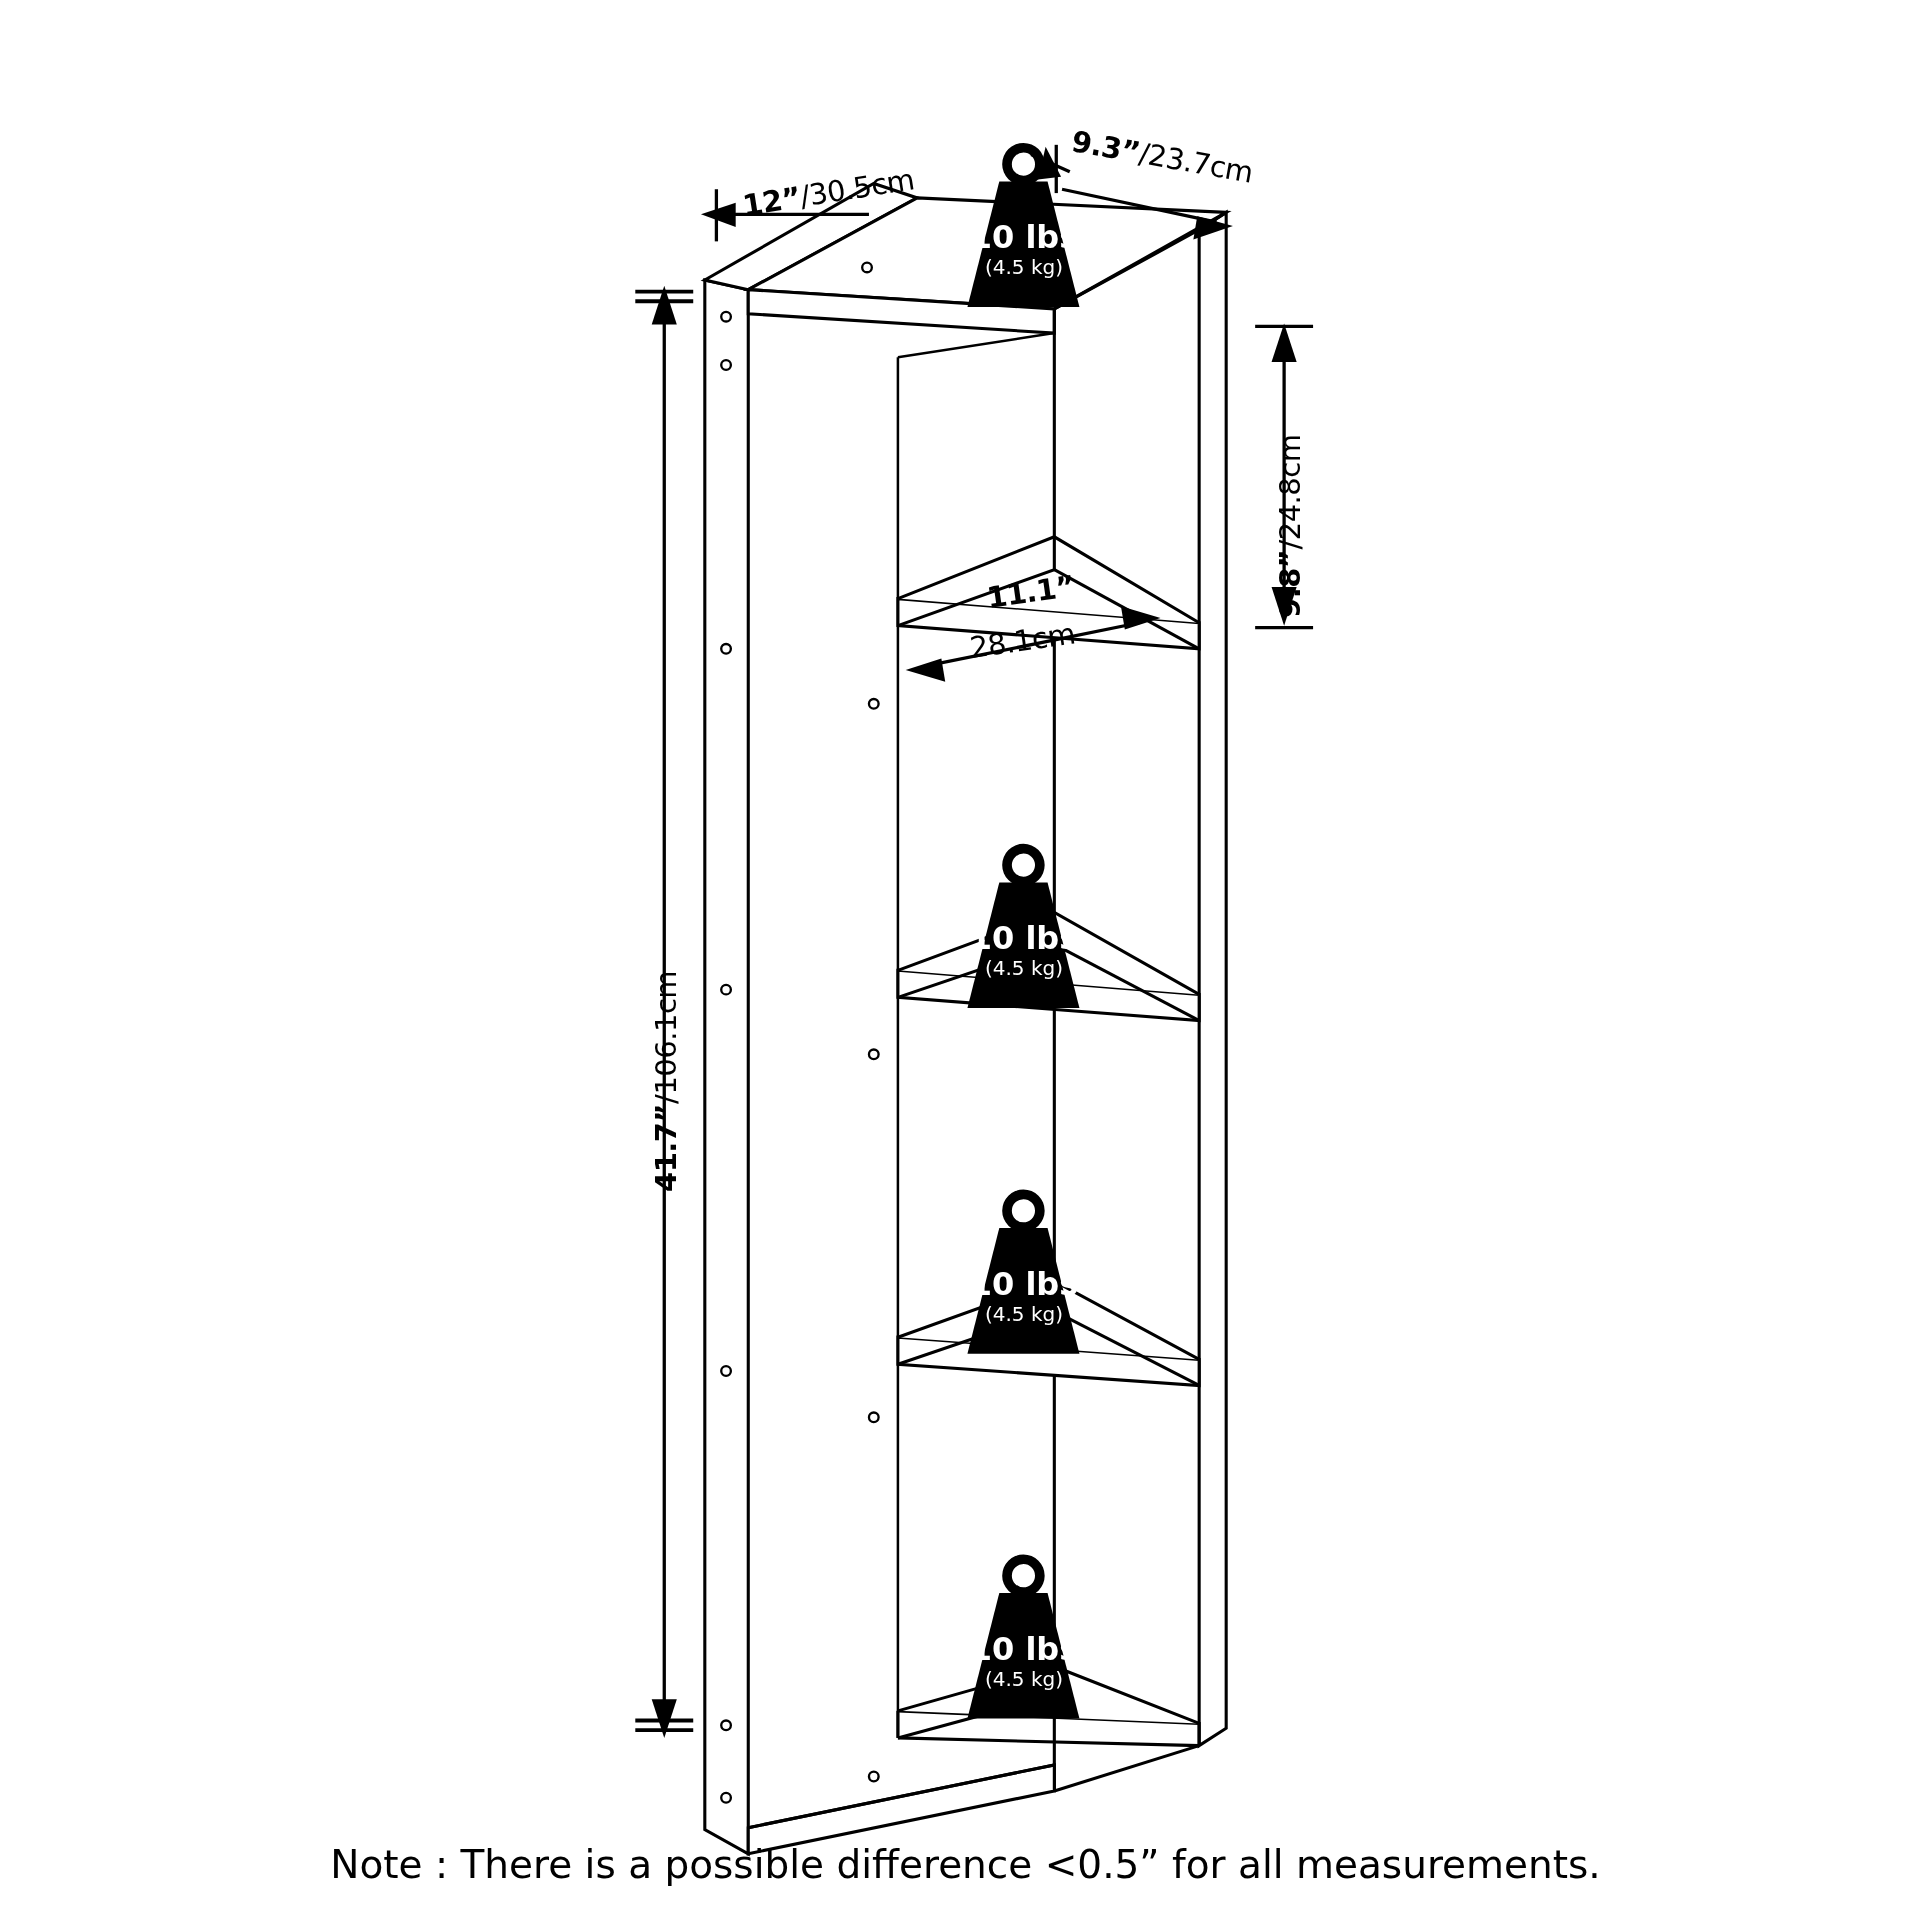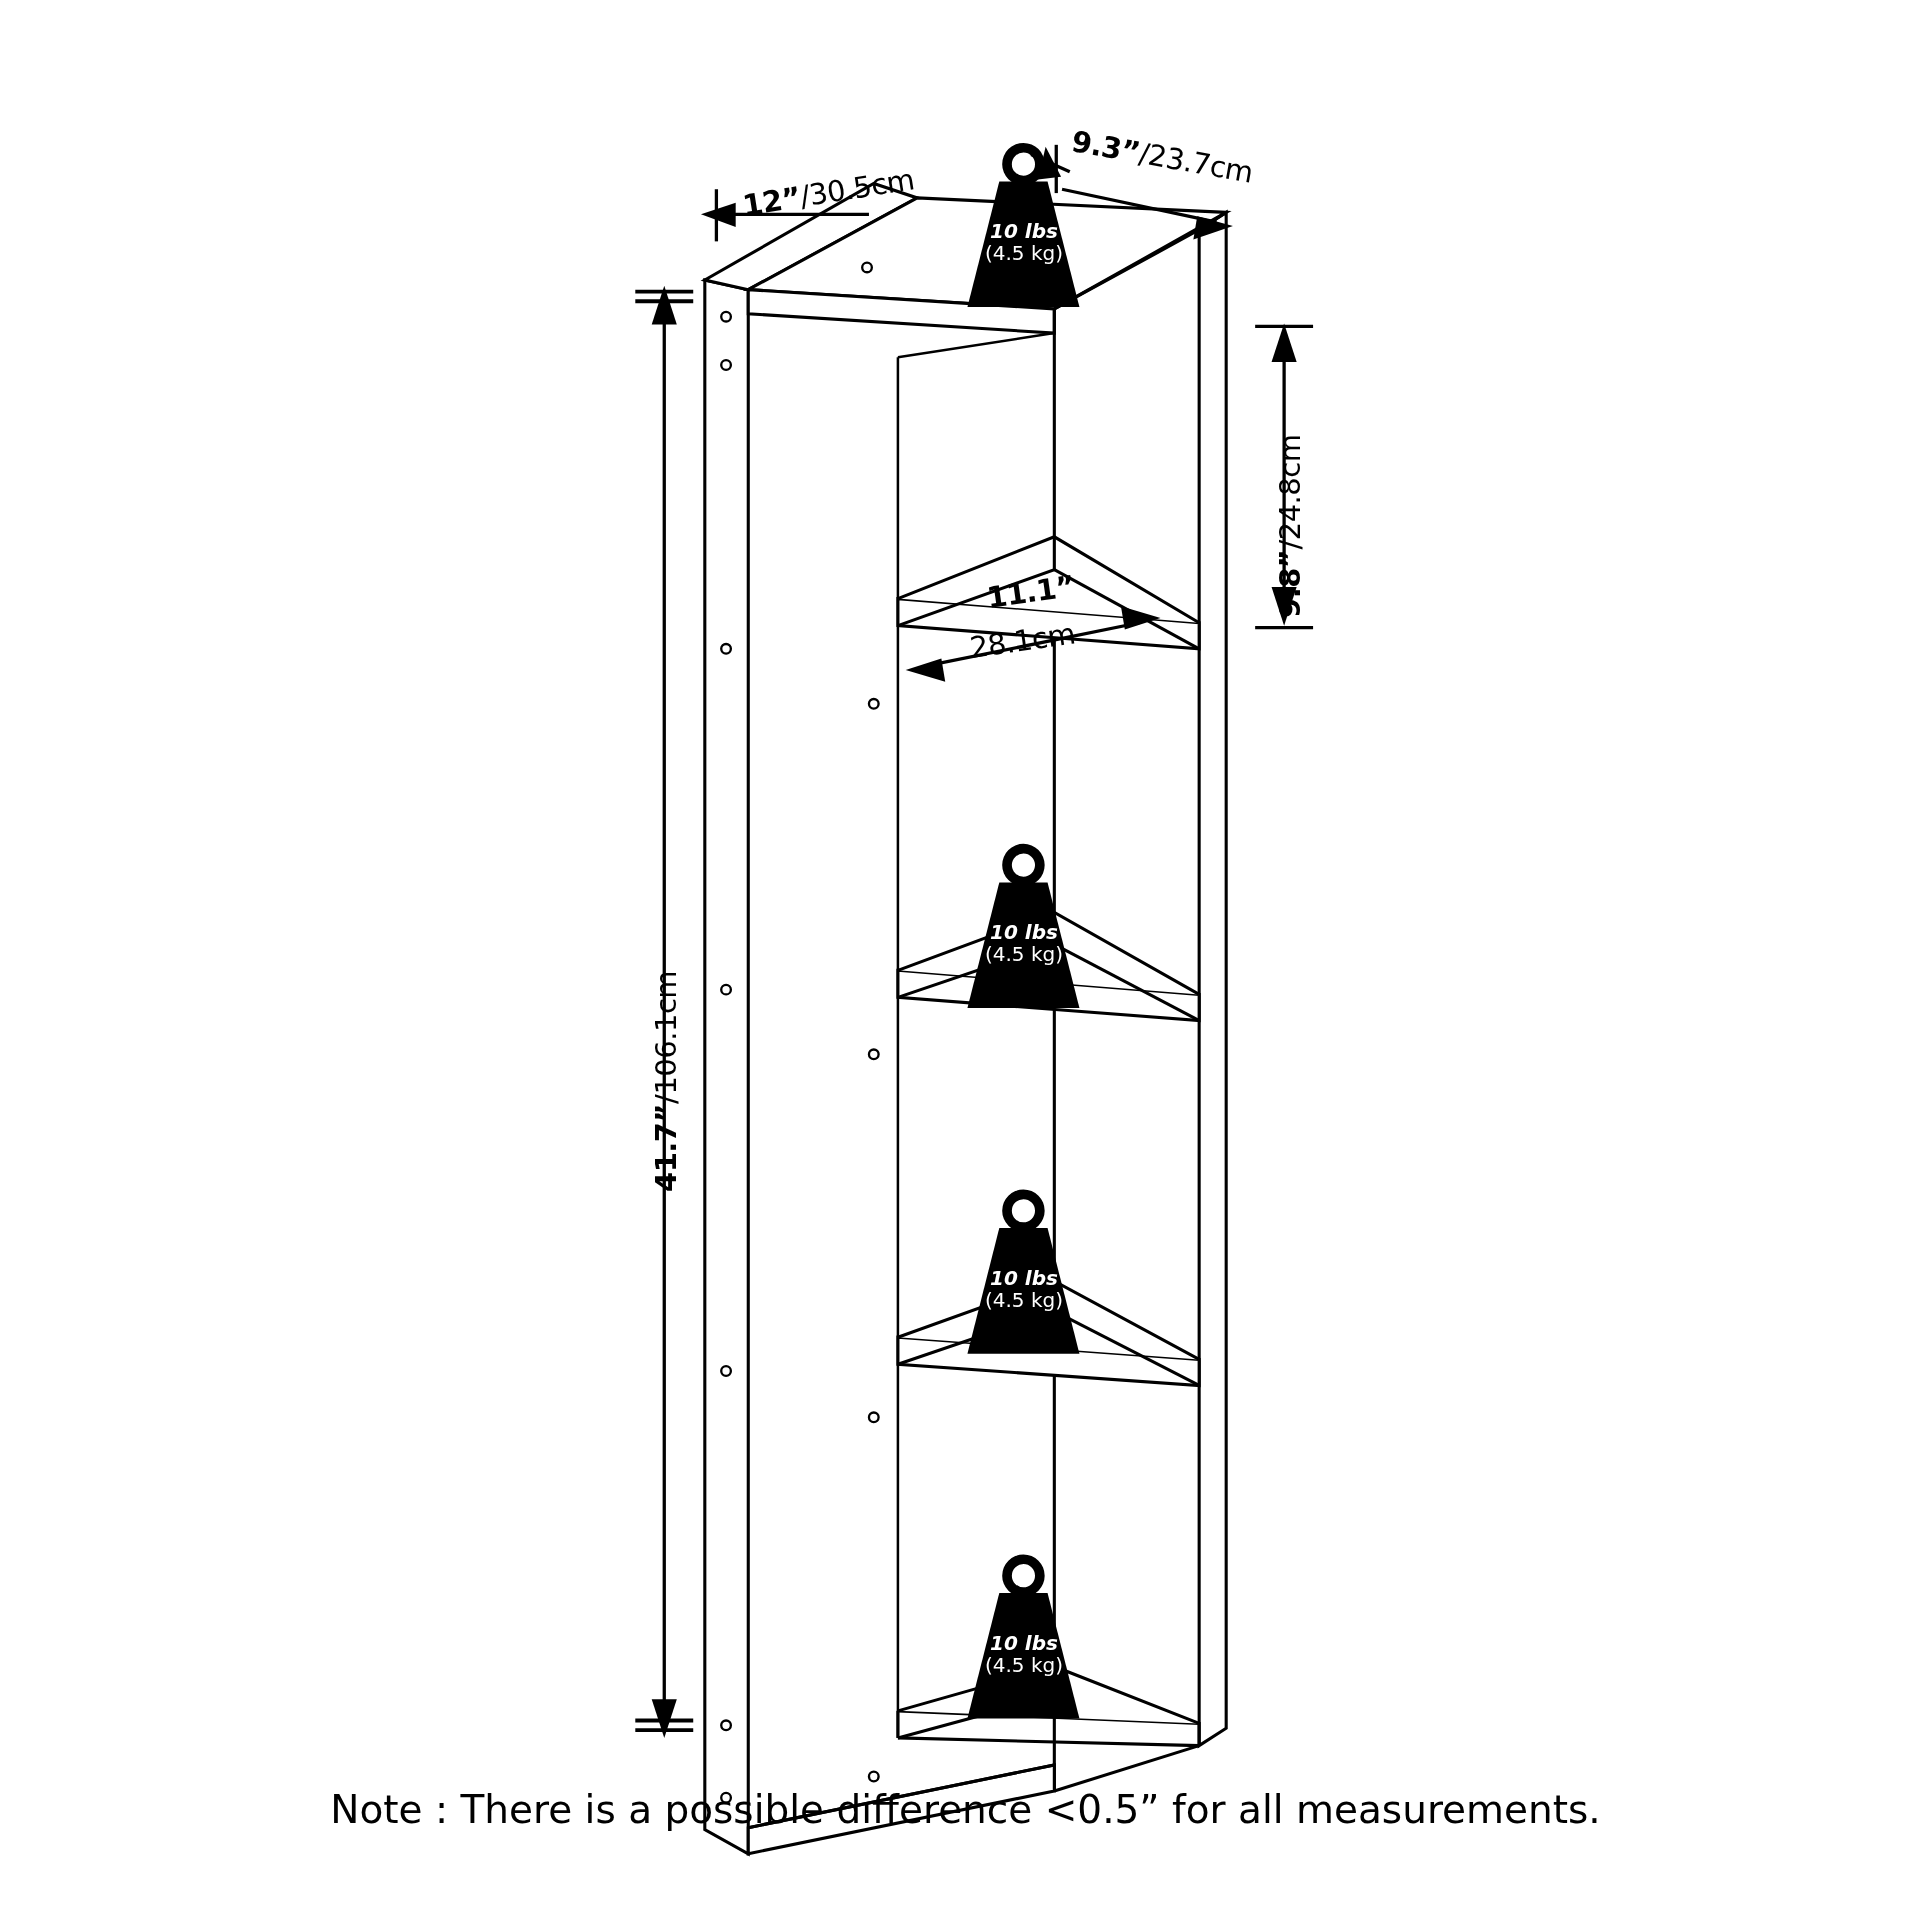--- a/index.html
+++ b/index.html
@@ -42,26 +42,26 @@
     transform-origin: 0 0;
   }
   .weight-text {
     position: absolute;
     text-align: center;
     color: #ffffff;
     font-family: "DejaVu Sans", sans-serif;
     white-space: nowrap;
     line-height: 1.12;
   }
-  .weight-text .w1 { font-weight: 700; font-size: 20px; display: block; font-style: italic; }
+  .weight-text .w1 { font-weight: 700; font-size: 32px; display: block; }
   .weight-text .w2 { font-weight: 400; font-size: 20px; display: block; }
   #note {
     position: absolute;
     left: 0;
-    top: 1787px;
+    top: 1842px;
     width: 1931px;
     text-align: center;
     font-size: 39px;
     font-family: "DejaVu Sans", sans-serif;
     color: #000;
   }
 </style>
 </head>
 <body>
 

